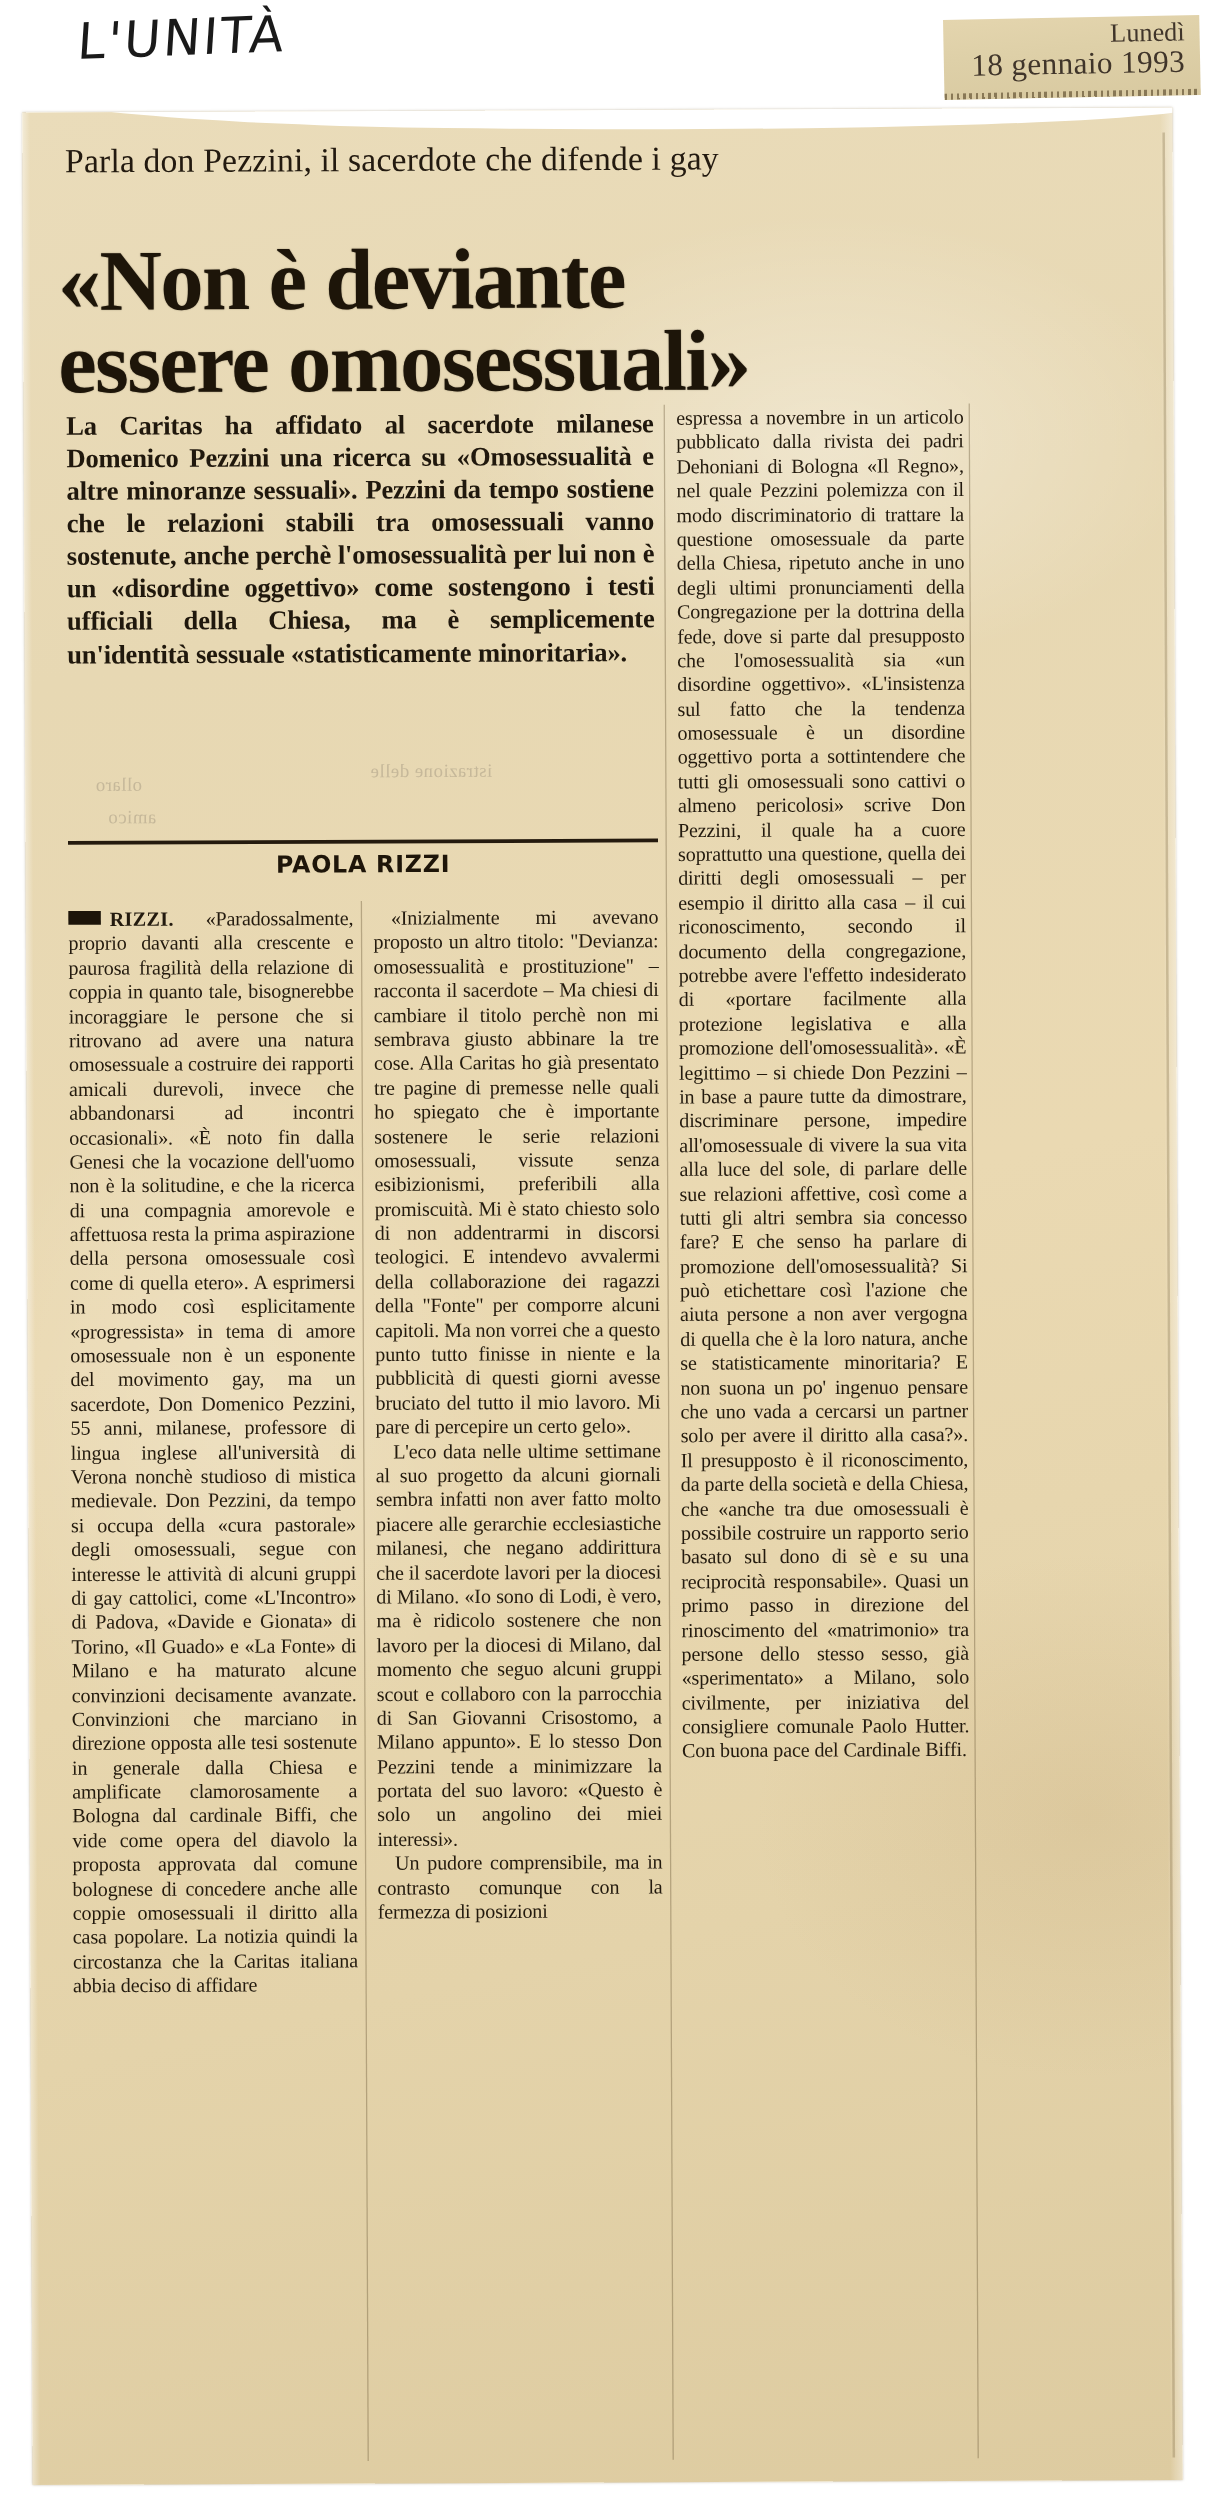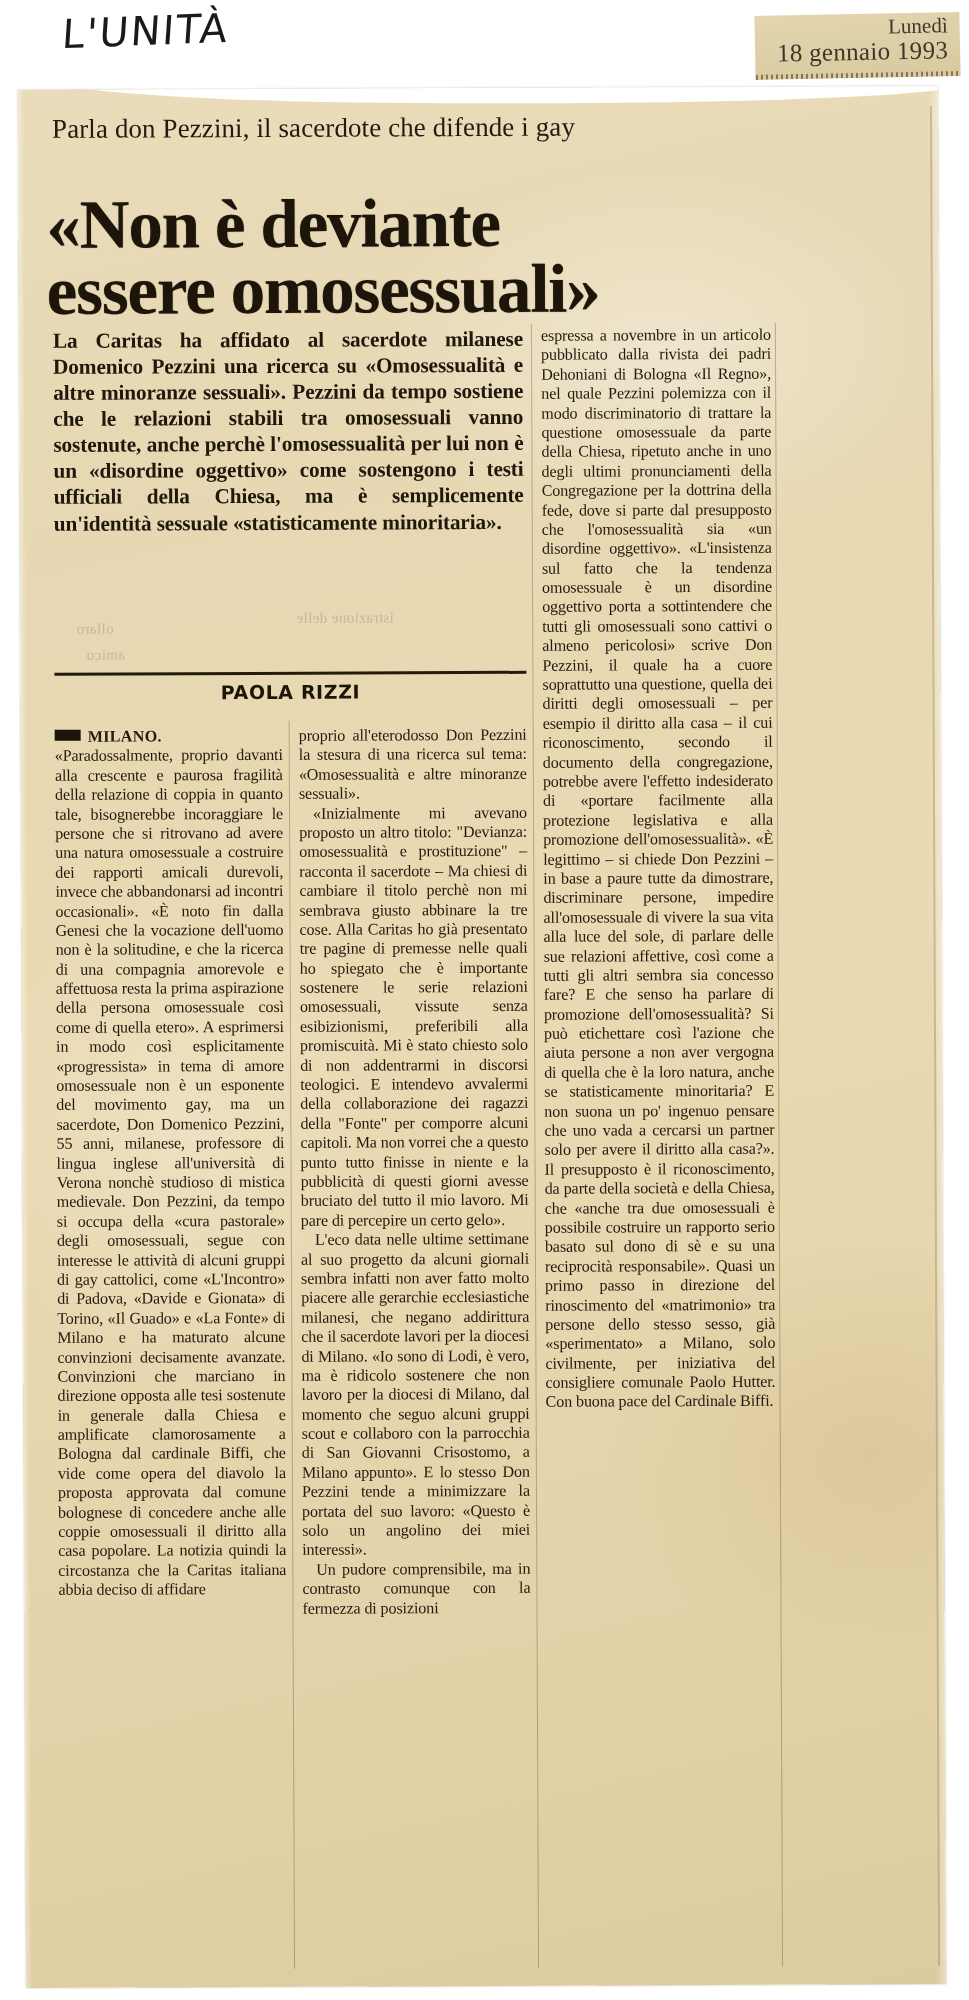--- a/index.html
+++ b/index.html
@@ -232,27 +232,26 @@
         <div id="byline-rule"></div>
         <div id="byline">PAOLA RIZZI</div>
       </div>
 
       <div class="colrule" style="left:242px; top:632px;  height:1248px;"></div>
       <div class="colrule" style="left:486px; top:236px;  height:1644px;"></div>
       <div class="colrule" style="left:730px; top:236px;  height:1644px;"></div>
 
       <div class="col" id="col1">
         <p class="first">
-          <span class="dateline-sq"></span><span class="dateline-city">MILANO.</span>
+          <span class="dateline-sq"></span><span class="dateline-city">RIZZI.</span>
           <span>«Paradossalmente, proprio davanti alla crescente e paurosa fragilità della relazione di coppia in quanto tale, bisognerebbe incoraggiare le persone che si ritrovano ad avere una natura omosessuale a costruire dei rapporti amicali durevoli, invece che abbandonarsi ad incontri occasionali». «È noto fin dalla Genesi che la vocazione dell'uomo non è la solitudine, e che la ricerca di una compagnia amorevole e affettuosa resta la prima aspirazione della persona omosessuale così come di quella etero». A esprimersi in modo così esplicitamente «progressista» in tema di amore omosessuale non è un esponente del movimento gay, ma un sacerdote, Don Domenico Pezzini, 55 anni, milanese, professore di lingua inglese all'università di Verona nonchè studioso di mistica medievale. Don Pezzini, da tempo si occupa della «cura pastorale» degli omosessuali, segue con interesse le attività di alcuni gruppi di gay cattolici, come «L'Incontro» di Padova, «Davide e Gionata» di Torino, «Il Guado» e «La Fonte» di Milano e ha maturato alcune convinzioni decisamente avanzate. Convinzioni che marciano in direzione opposta alle tesi sostenute in generale dalla Chiesa e amplificate clamorosamente a Bologna dal cardinale Biffi, che vide come opera del diavolo la proposta approvata dal comune bolognese di concedere anche alle coppie omosessuali il diritto alla casa popolare. La notizia quindi la circostanza che la Caritas italiana abbia deciso di affidare</span>
         </p>
       </div>
 
       <div class="col" id="col2">
-        <p class="first">proprio all'eterodosso Don Pezzini la stesura di una ricerca sul tema: «Omosessualità e altre minoranze sessuali».</p>
         <p>«Inizialmente mi avevano proposto un altro titolo: "Devianza: omosessualità e prostituzione" – racconta il sacerdote – Ma chiesi di cambiare il titolo perchè non mi sembrava giusto abbinare la tre cose. Alla Caritas ho già presentato tre pagine di premesse nelle quali ho spiegato che è importante sostenere le serie relazioni omosessuali, vissute senza esibizionismi, preferibili alla promiscuità. Mi è stato chiesto solo di non addentrarmi in discorsi teologici. E intendevo avvalermi della collaborazione dei ragazzi della "Fonte" per comporre alcuni capitoli. Ma non vorrei che a questo punto tutto finisse in niente e la pubblicità di questi giorni avesse bruciato del tutto il mio lavoro. Mi pare di percepire un certo gelo».</p>
         <p>L'eco data nelle ultime settimane al suo progetto da alcuni giornali sembra infatti non aver fatto molto piacere alle gerarchie ecclesiastiche milanesi, che negano addirittura che il sacerdote lavori per la diocesi di Milano. «Io sono di Lodi, è vero, ma è ridicolo sostenere che non lavoro per la diocesi di Milano, dal momento che seguo alcuni gruppi scout e collaboro con la parrocchia di San Giovanni Crisostomo, a Milano appunto». E lo stesso Don Pezzini tende a minimizzare la portata del suo lavoro: «Questo è solo un angolino dei miei interessi».</p>
         <p>Un pudore comprensibile, ma in contrasto comunque con la fermezza di posizioni</p>
       </div>
 
       <div class="col" id="col3">
         <p class="first"><span>espressa a novembre in un articolo pubblicato dalla rivista dei padri Dehoniani di Bologna «Il Regno», nel quale Pezzini polemizza con il modo discriminatorio di trattare la questione omosessuale da parte della Chiesa, ripetuto anche in uno degli ultimi pronunciamenti della Congregazione per la dottrina della fede, dove si parte dal presupposto che l'omosessualità sia «un disordine oggettivo». «L'insistenza sul fatto che la tendenza omosessuale è un disordine oggettivo porta a sottintendere che tutti gli omosessuali sono cattivi o almeno pericolosi» scrive Don Pezzini, il quale ha a cuore soprattutto una questione, quella dei diritti degli omosessuali – per esempio il diritto alla casa – il cui riconoscimento, secondo il documento della congregazione, potrebbe avere l'effetto indesiderato di «portare facilmente alla protezione legislativa e alla promozione dell'omosessualità». «È legittimo – si chiede Don Pezzini –in base a paure tutte da dimostrare, discriminare persone, impedire all'omosessuale di vivere la sua vita alla luce del sole, di parlare delle sue relazioni affettive, così come a tutti gli altri sembra sia concesso fare? E che senso ha parlare di promozione dell'omosessualità? Si può etichettare così l'azione che aiuta persone a non aver vergogna di quella che è la loro natura, anche se statisticamente minoritaria? E non suona un po' ingenuo pensare che uno vada a cercarsi un partner solo per avere il diritto alla casa?». Il presupposto è il riconoscimento, da parte della società e della Chiesa, che «anche tra due omosessuali è possibile costruire un rapporto serio basato sul dono di sè e su una reciprocità responsabile». Quasi un primo passo in direzione del rinoscimento del «matrimonio» tra persone dello stesso sesso, già «sperimentato» a Milano, solo civilmente, per iniziativa del consigliere comunale Paolo Hutter. Con buona pace del Cardinale Biffi.</span></p>
       </div>
       <div class="col" id="col4"></div>
 

